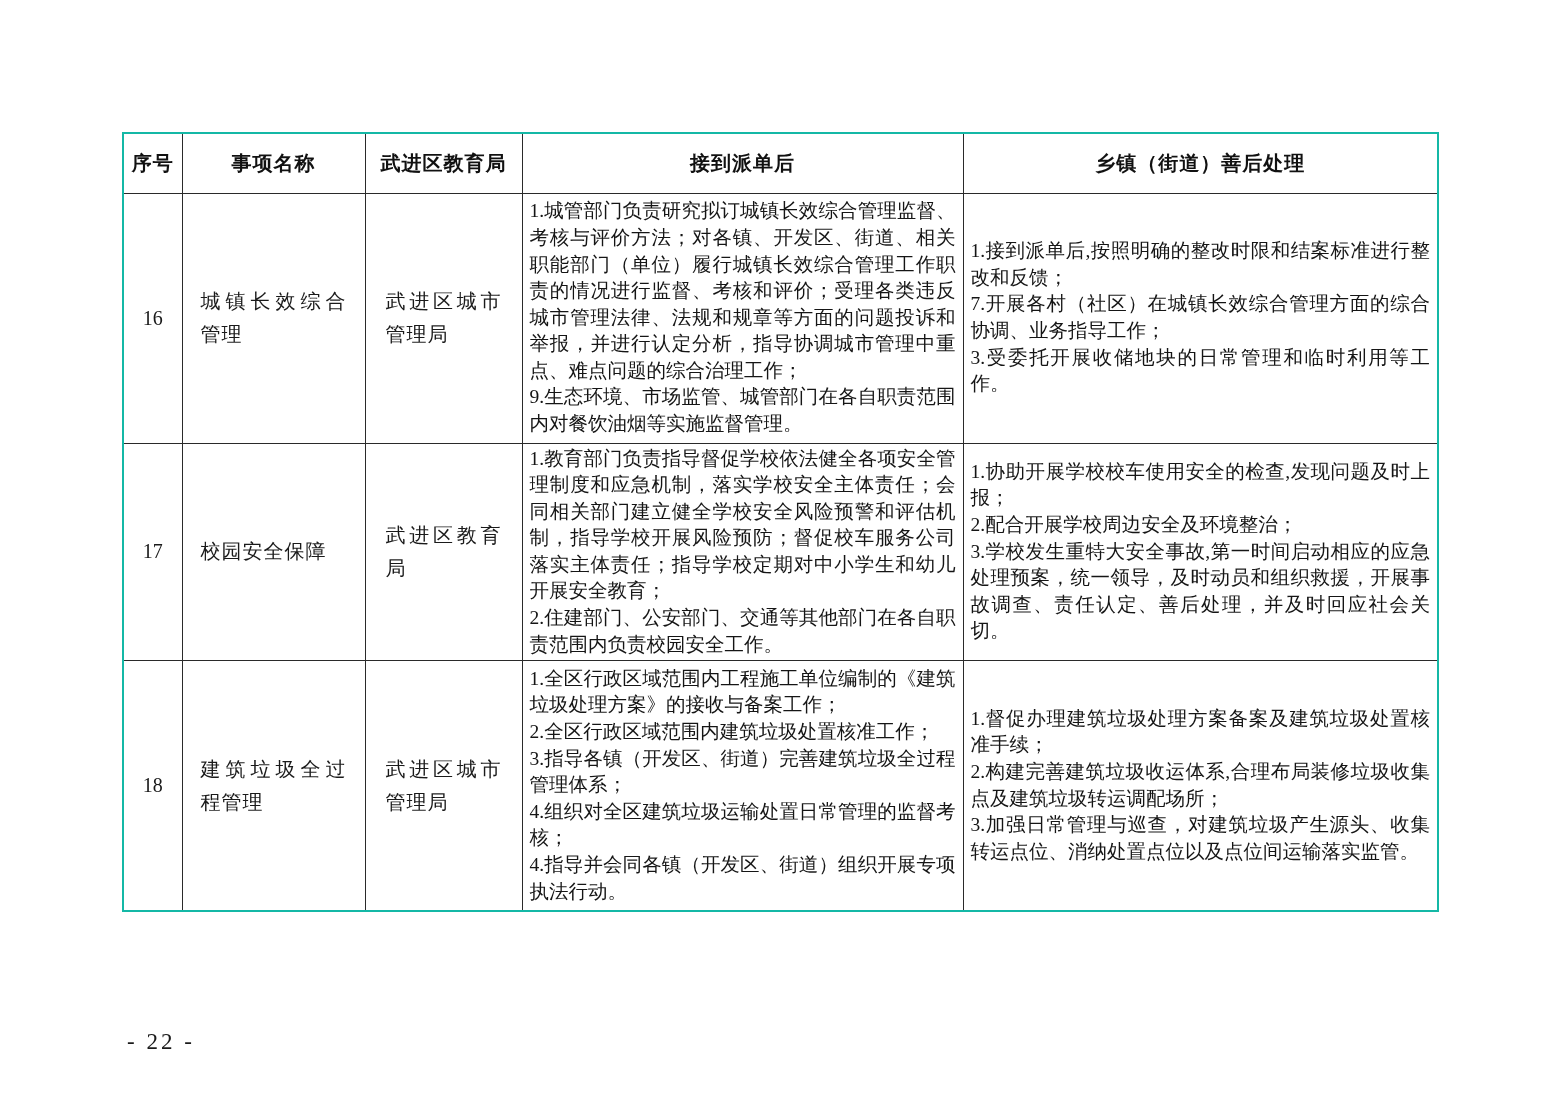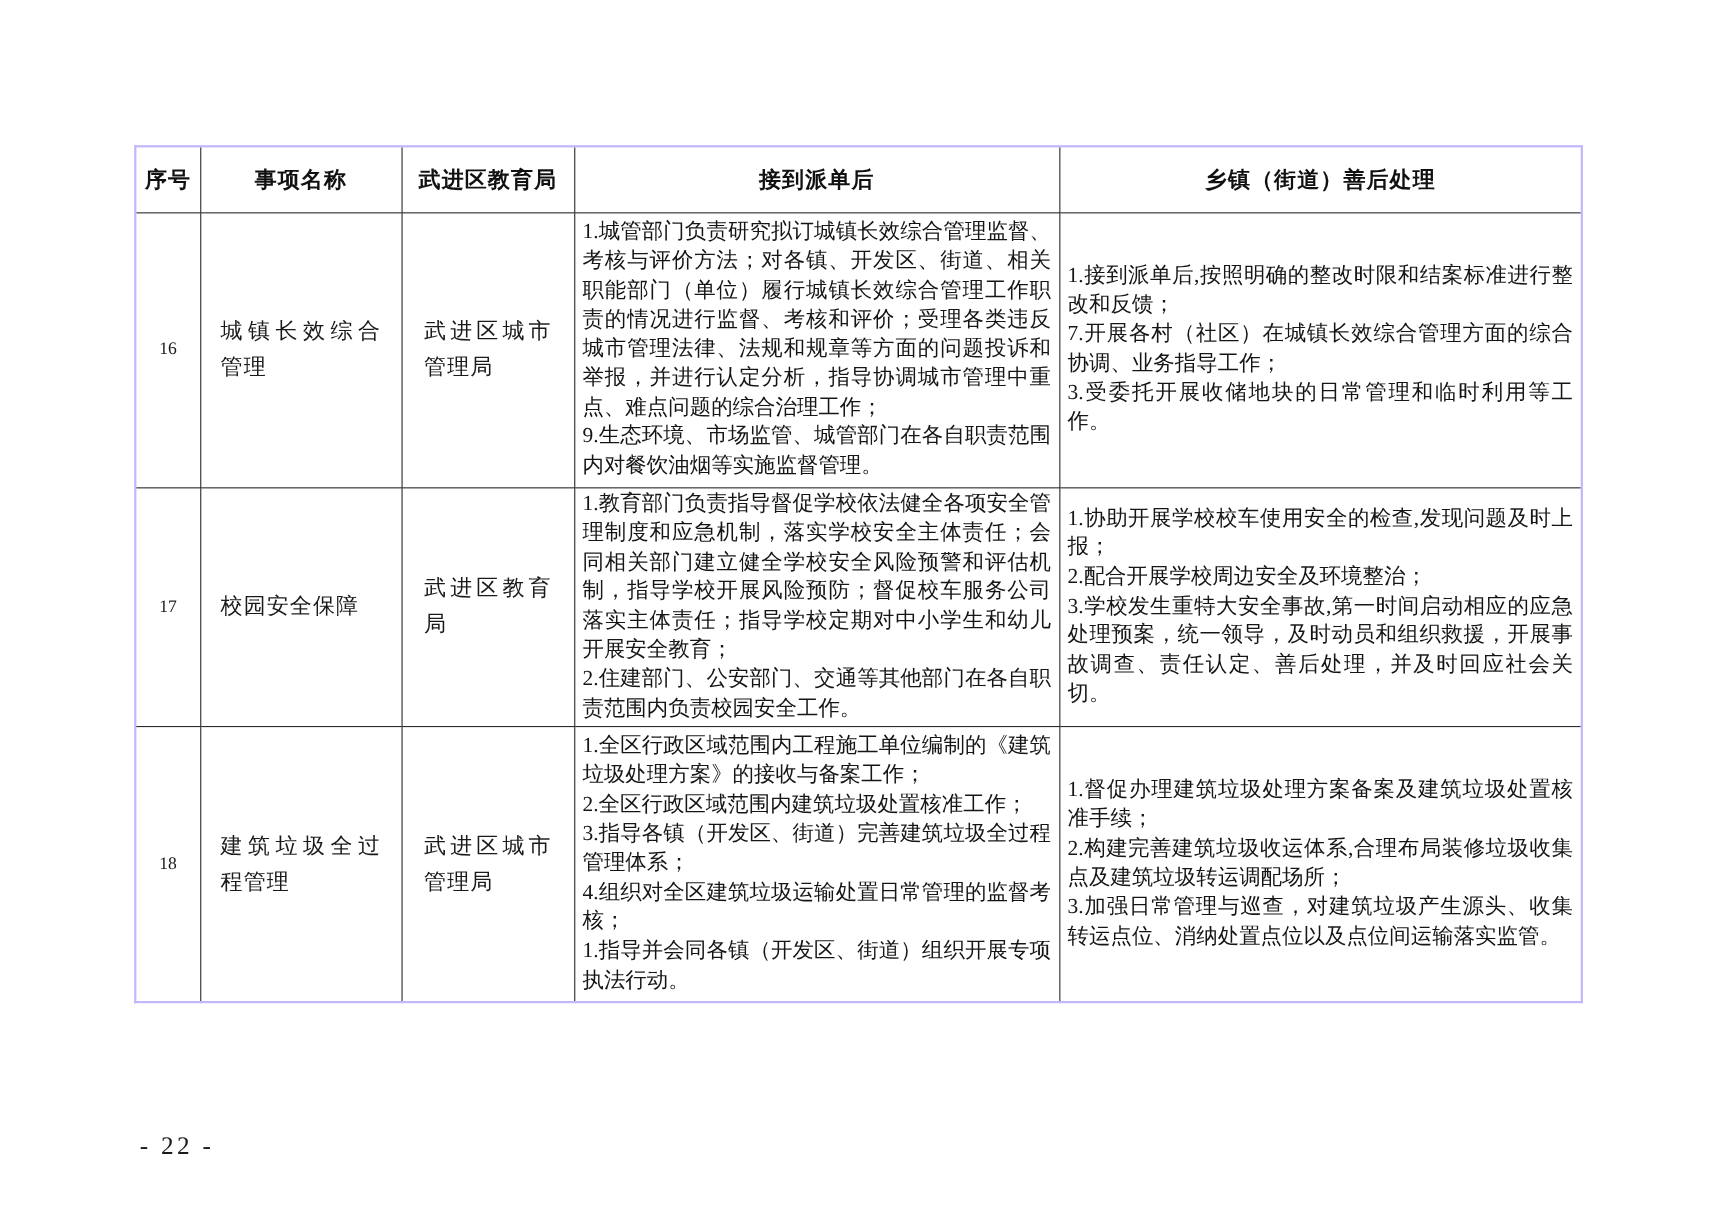--- a/index.html
+++ b/index.html
@@ -16,21 +16,21 @@
     color: #1a1a1a;
     font-family: "Liberation Serif", serif;
   }
   table.resp-table {
     position: absolute;
     left: 122px;
     top: 132px;
     width: 1315px;
     table-layout: fixed;
     border-collapse: collapse;
-    border: 2px solid #c4b5fd;
+    border: 2px solid #14b8a6;
     background: #ffffff;
   }
   table.resp-table th,
   table.resp-table td {
     border: 1px solid #2a2a2a;
     vertical-align: middle;
     overflow: hidden;
   }
   thead tr { height: 60px; }
   tbody tr:nth-child(1) { height: 250px; }
@@ -40,21 +40,21 @@
     font-family: "Liberation Sans", sans-serif;
     font-weight: 700;
     font-size: 20px;
     text-align: center;
     padding: 0 2px;
     letter-spacing: 1px;
     color: #111;
   }
   td.c-no {
     text-align: center;
-    font-size: 16px;
+    font-size: 20px;
     padding: 0;
   }
   td.c-name {
     font-size: 20px;
     line-height: 33px;
     padding: 0 18px;
     letter-spacing: 1px;
     text-align: justify;
     text-justify: inter-character;
   }
@@ -140,21 +140,21 @@
   </tr>
         <tr>
     <td class="c-no">18</td>
     <td class="c-name">建筑垃圾全过程管理</td>
     <td class="c-dept">武进区城市管理局</td>
     <td class="c-duty">
             <div class="item">1.全区行政区域范围内工程施工单位编制的《建筑垃圾处理方案》的接收与备案工作；</div>
             <div class="item">2.全区行政区域范围内建筑垃圾处置核准工作；</div>
             <div class="item">3.指导各镇（开发区、街道）完善建筑垃圾全过程管理体系；</div>
             <div class="item">4.组织对全区建筑垃圾运输处置日常管理的监督考核；</div>
-            <div class="item">1.指导并会同各镇（开发区、街道）组织开展专项执法行动。</div>
+            <div class="item">4.指导并会同各镇（开发区、街道）组织开展专项执法行动。</div>
           </td>
     <td class="c-coop">
             <div class="item">1.督促办理建筑垃圾处理方案备案及建筑垃圾处置核准手续；</div>
             <div class="item">2.构建完善建筑垃圾收运体系,合理布局装修垃圾收集点及建筑垃圾转运调配场所；</div>
             <div class="item">3.加强日常管理与巡查，对建筑垃圾产生源头、收集转运点位、消纳处置点位以及点位间运输落实监管。</div>
           </td>
   </tr>
       </tbody>
   </table>
 

